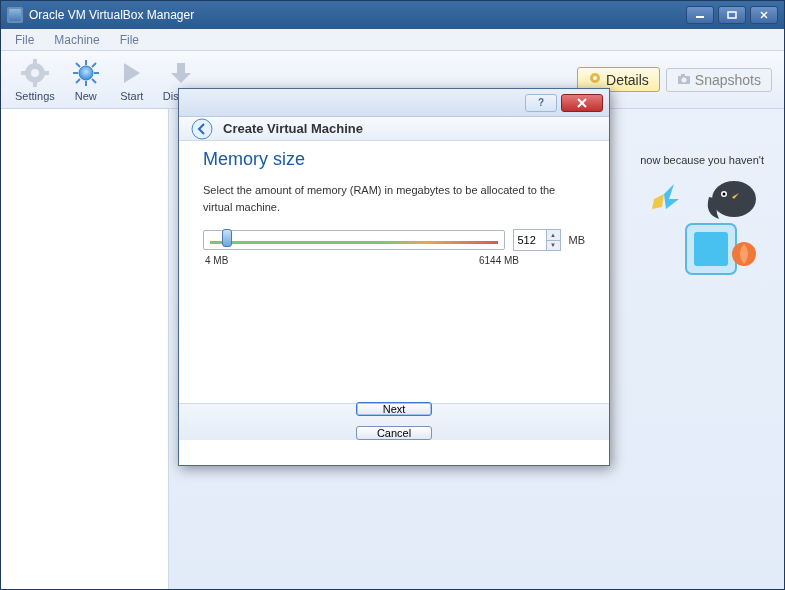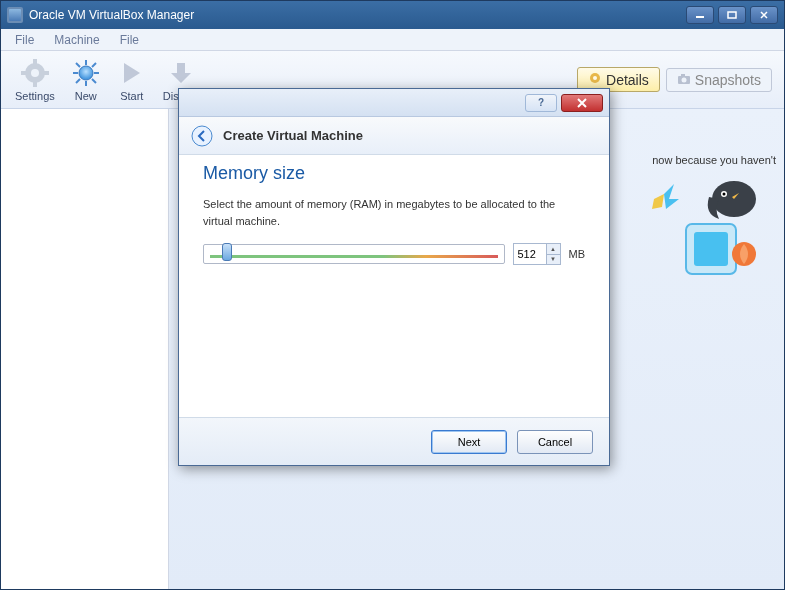--- a/index.html
+++ b/index.html
@@ -22,31 +22,31 @@
   .tool-btn { display: flex; flex-direction: column; align-items: center; gap: 2px; padding: 2px 8px; font-size: 11px; color: #3a4a6a; }
   .tool-btn .ico { width: 30px; height: 30px; display: flex; align-items: center; justify-content: center; }
   .tool-btn.new .ico svg circle { fill: url(#gradBlue); }
   .toolbar-right { margin-left: auto; display: flex; gap: 6px; align-items: center; margin-right: 6px; }
   .pill-btn { display: flex; align-items: center; gap: 4px; padding: 3px 10px; border: 1px solid #b8a868; border-radius: 3px; background: linear-gradient(#fffbe8,#fdeea8); font-size: 14px; color: #333; }
   .pill-btn.inactive { border-color: #c0c8d8; background: #eef3fa; color: #888; }
 
   .content { position: absolute; top: 108px; left: 0; right: 0; bottom: 0; display: flex; background: #fff; }
   .sidebar { width: 168px; background: #fff; border-right: 1px solid #d0d7e5; }
   .main-area { flex: 1; background: linear-gradient(#eaf1fb, #e2ebf8); padding: 12px; font-size: 12px; color: #333; position: relative; }
-  .welcome-text { position: absolute; right: 8px; top: 45px; font-size: 11px; color: #333; }
+  .welcome-text { position: absolute; right: 20px; top: 45px; font-size: 11px; color: #333; }
   .decor { position: absolute; right: 20px; top: 60px; width: 120px; height: 130px; }
 
   
   .dialog { position: absolute; left: 178px; top: 88px; width: 432px; height: 378px; background: #fff; border: 1px solid #4a6a95; box-shadow: 2px 3px 12px rgba(0,0,0,0.4); }
   .dialog-titlebar { height: 28px; background: linear-gradient(#e8eff9,#d4e1f2); border-bottom: 1px solid #b8c8e0; display: flex; align-items: center; justify-content: flex-end; padding: 0 6px; gap: 4px; }
   .dlg-btn { width: 32px; height: 18px; border-radius: 3px; display: flex; align-items: center; justify-content: center; font-size: 10px; }
   .dlg-help { background: linear-gradient(#f0f4fa,#d6e3f5); border: 1px solid #a0b8d8; color: #4a6a95; font-weight: bold; }
   .dlg-close { background: linear-gradient(#e27a7a,#c23030); border: 1px solid #8a1f1f; color: #fff; width: 42px; font-weight: bold; }
 
-  .dialog-header { height: 38px; background: linear-gradient(#f8fafc,#e8eff9); border-bottom: 1px solid #d0dbe8; display: flex; align-items: center; padding: 0 12px; gap: 10px; }
+  .dialog-header { height: 24px; background: linear-gradient(#f8fafc,#e8eff9); border-bottom: 1px solid #d0dbe8; display: flex; align-items: center; padding: 0 12px; gap: 10px; }
   .back-icon { width: 22px; height: 22px; }
   .dialog-header-title { font-size: 13px; color: #333; font-weight: 600; }
 
   .dialog-body { padding: 8px 24px; font-size: 11px; color: #333; height: calc(100% - 28px - 38px - 48px); }
   .dialog-heading { font-size: 18px; color: #1a5aa5; font-weight: 400; margin-bottom: 12px; }
   .dialog-desc { line-height: 1.5; margin-bottom: 10px; }
   .dialog-rec .bold { font-weight: bold; }
 
   .slider-row { display: flex; align-items: center; gap: 8px; margin-top: 14px; }
   .slider-box { flex: 1; position: relative; }
@@ -55,21 +55,21 @@
   .slider-thumb { position: absolute; top: -2px; width: 10px; height: 18px; background: linear-gradient(#c8e0f8,#6aa8e0); border: 1px solid #4a7ab5; border-radius: 3px; left: 6%; }
   .spinner { width: 48px; height: 22px; border: 1px solid #a8b8d0; display: flex; align-items: center; font-size: 11px; }
   .spinner input { border: none; width: 32px; text-align: left; padding-left: 4px; font-size: 11px; outline: none; }
   .spinner-arrows { width: 14px; height: 100%; border-left: 1px solid #a8b8d0; display: flex; flex-direction: column; }
   .spinner-arrows div { flex:1; display:flex; align-items:center; justify-content:center; font-size:6px; color:#555; background:#e8eff9; }
   .spinner-arrows div:first-child { border-bottom:1px solid #a8b8d0; }
   .unit { font-size: 11px; color: #333; }
 
   .slider-labels { display: flex; justify-content: space-between; font-size: 10px; color: #333; margin-top: 4px; padding: 0 2px; width: calc(100% - 64px); }
 
-  .dialog-footer { height: 48px; border-top: 1px solid #d0dbe8; background: linear-gradient(#f2f6fb,#e4ecf7); display: flex; align-items: center; justify-content: flex-end; gap: 10px; padding: 0 16px; }
+  .dialog-footer { height: 37px; border-top: 1px solid #d0dbe8; background: linear-gradient(#f2f6fb,#e4ecf7); display: flex; align-items: center; justify-content: flex-end; gap: 10px; padding: 0 16px; flex-direction: column; }
   .btn { min-width: 76px; height: 24px; border: 1px solid #7a93b8; border-radius: 3px; background: linear-gradient(#fefefe,#e2e9f4); font-size: 11px; display: flex; align-items: center; justify-content: center; }
   .btn.default { border: 1px solid #3a7ad0; box-shadow: inset 0 0 0 1px #9ec5f0; }
 </style>
 </head>
 <body>
 
 <div class="main-window">
 
   <div class="titlebar">
     <div class="icon-box"></div>
@@ -236,19 +236,23 @@
       </div>
       <div class="spinner">
         <input value="512" style="">
         <div class="spinner-arrows">
           <div>▲</div>
           <div>▼</div>
         </div>
       </div>
       <div class="unit">MB</div>
     </div>
+    <div class="slider-labels">
+      <span>4 MB</span>
+      <span>6144 MB</span>
+    </div>
   </div>
 
   <div class="dialog-footer">
     <div class="btn default">Next</div>
     <div class="btn">Cancel</div>
   </div>
 </div>
 
 </body></html>

